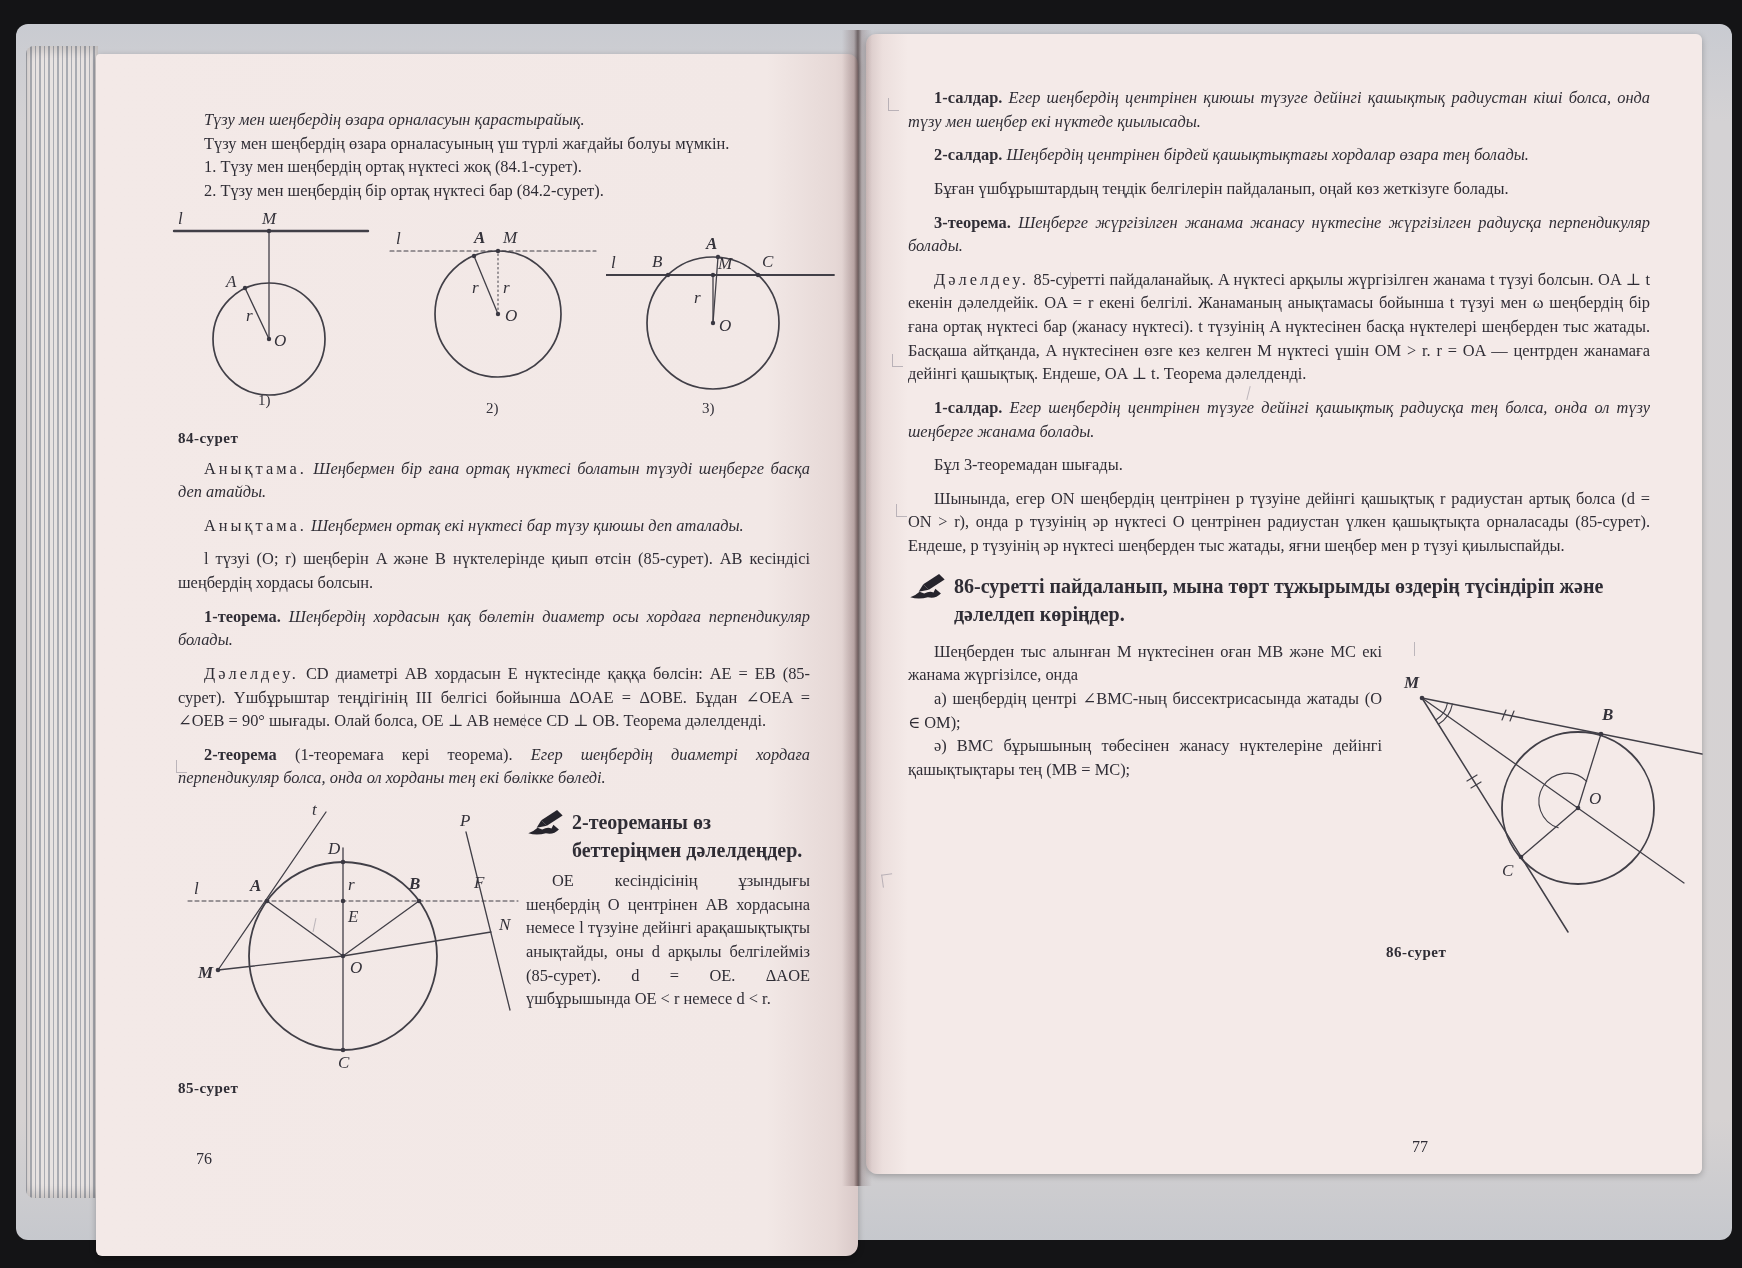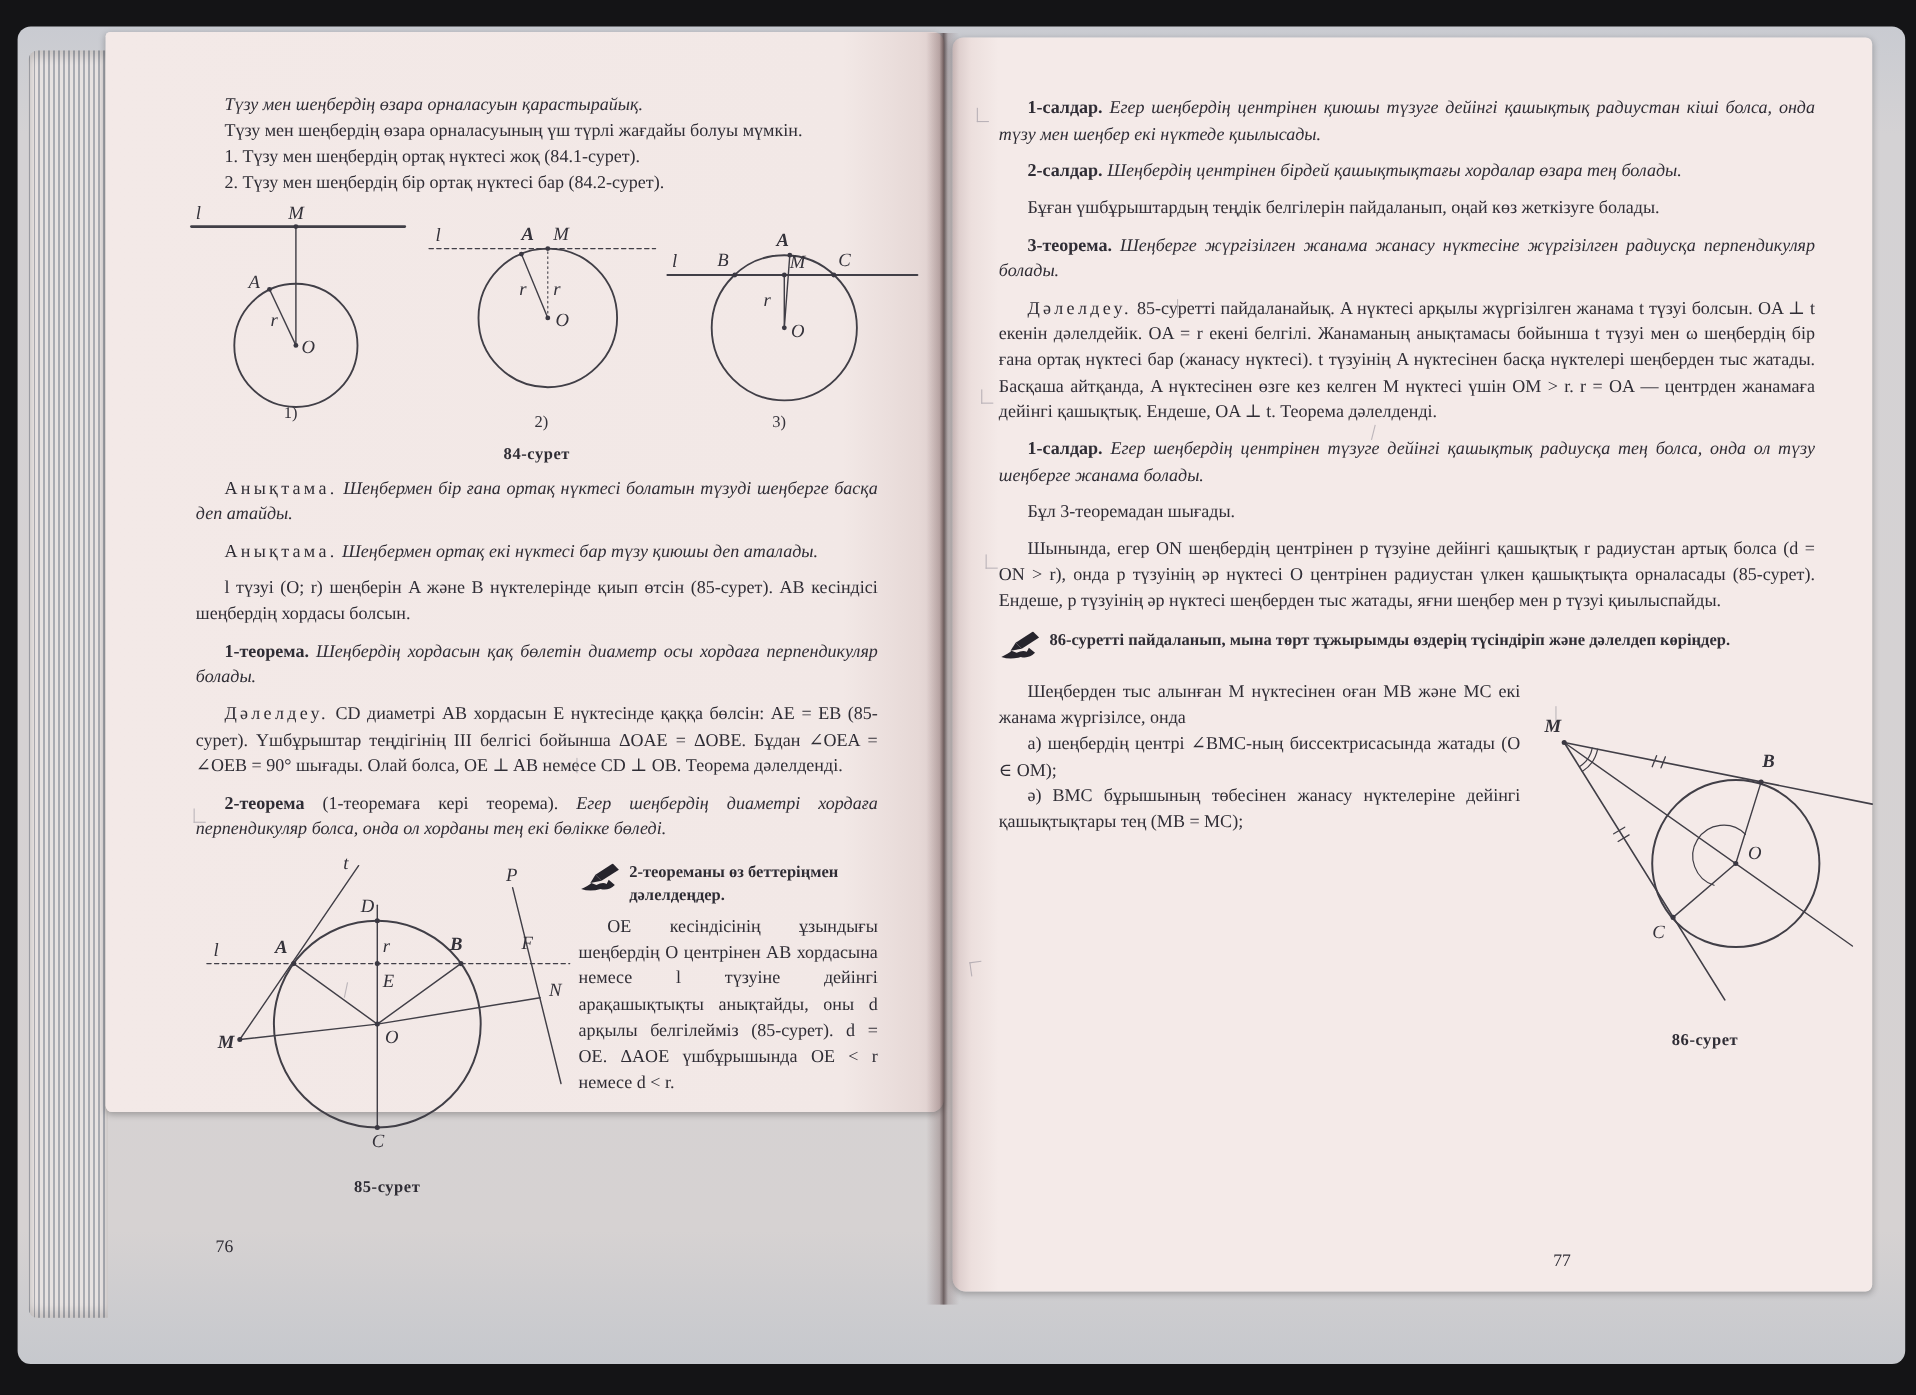--- a/index.html
+++ b/index.html
@@ -15,24 +15,24 @@
     border-radius:12px;
   }
   .page-stack{
     position:absolute;left:26px;top:46px;width:72px;height:1152px;
     background:repeating-linear-gradient(90deg,#a9abb2 0 1.5px,#e7e2e1 1.5px 4.5px);
     border-radius:8px 0 0 8px;
     box-shadow:inset 0 6px 8px rgba(0,0,0,.12), inset 0 -6px 8px rgba(0,0,0,.12);
   }
   .page{position:absolute;box-sizing:border-box;}
   .page.left{
-    left:96px;top:29px;width:762px;height:982px;
+    left:96px;top:54px;width:762px;height:1202px;
     background:linear-gradient(90deg,#f3e9e7 0%,#f2e8e6 88%,#e6d8d6 97%,#d9c9c8 100%);
     border-radius:4px 10px 12px 6px;
-    padding:54px 60px 0 82px;
+    padding:54px 48px 0 82px;
     box-shadow:0 2px 6px rgba(0,0,0,.25);
   }
   .page.right{
     left:866px;top:34px;width:836px;height:1140px;
     background:linear-gradient(90deg,#d6c6c5 0%,#ecdfdd 2%,#f4eae8 5%,#f4eae8 100%);
     border-radius:10px 6px 6px 12px;
     padding:52px 52px 0 42px;
     box-shadow:0 2px 6px rgba(0,0,0,.25);
   }
   .gutter{
@@ -42,35 +42,35 @@
   }
   p{margin:0;text-align:justify;text-indent:26px;font-size:16.4px;line-height:1.44;}
   .gap{margin-top:10px;}
   .gap-sm{margin-top:5px;}
   .i{font-style:italic;}
   .b{font-weight:bold;}
   .bi{font-weight:normal;font-style:italic;}
   .sp{letter-spacing:3px;}
   .case-line{text-indent:26px;}
   .fig-caption{
-    text-align:center;font-weight:bold;font-size:15px;letter-spacing:.5px;
-    margin-top:20px;text-indent:0;
+    font-weight:bold;font-size:15px;letter-spacing:.5px;
+    margin-top:4px;text-indent:0;
   }
   .fig84-wrap{position:relative;height:238px;margin-top:6px;}
   .fig84-sub{position:absolute;top:0;}
   .sub1{left:-12px;}
   .sub2{left:210px;top:12px;}
   .sub3{left:428px;top:26px;}
   .fig84-cap{position:absolute;left:0;right:0;bottom:0;}
   .bottom-row{display:flex;margin-top:8px;}
   .figcol{flex:0 0 auto;}
   .textcol{flex:1 1 auto;}
   .task-row{display:flex;align-items:flex-start;margin-top:10px;}
   .task-icon{flex:0 0 46px;padding-top:2px;}
-  .task-text{font-weight:bold;font-size:15px;line-height:1.4;text-align:left;text-indent:0;}
+  .task-text{font-weight:bold;font-size:20px;line-height:1.4;text-align:left;text-indent:0;}
   svg text{font-family:"Liberation Serif","DejaVu Serif",serif;}
   .lbl{font-style:italic;font-size:17px;fill:#34323a;}
   .cap{font-size:15px;fill:#34323a;}
   .stroke{stroke:#413f47;fill:none;stroke-linecap:round;}
   .dot{fill:#3a3842;stroke:none;}
   .pagenum{position:absolute;font-size:16px;text-indent:0;}
   .pagenum.l{left:100px;top:1096px;}
   .pagenum.r{left:546px;top:1104px;}
   .pm{position:absolute;opacity:.55;pointer-events:none;}
   .pm-tick{width:0;height:14px;border-left:1.8px solid #8e8a96;}

